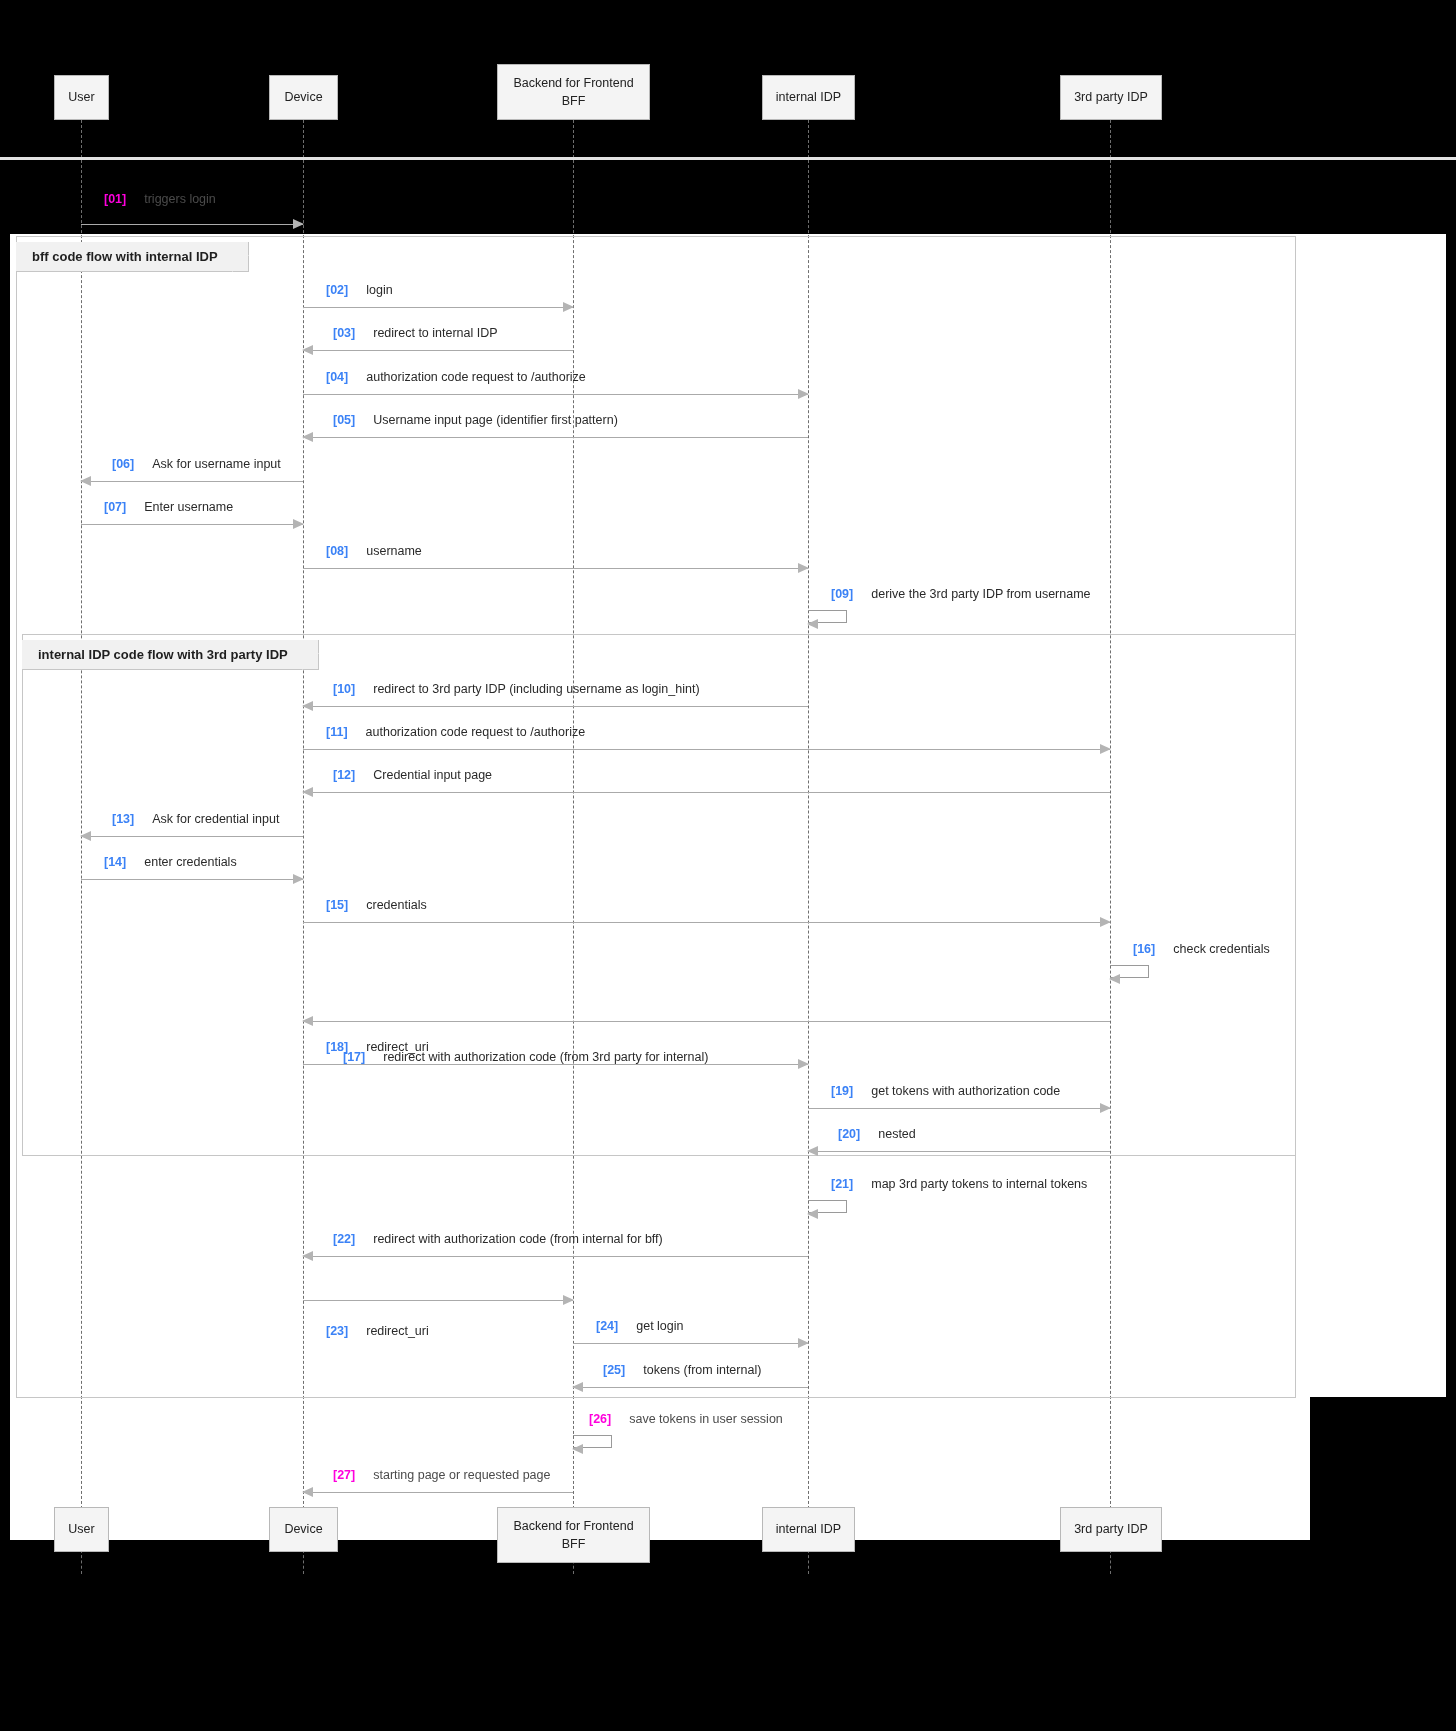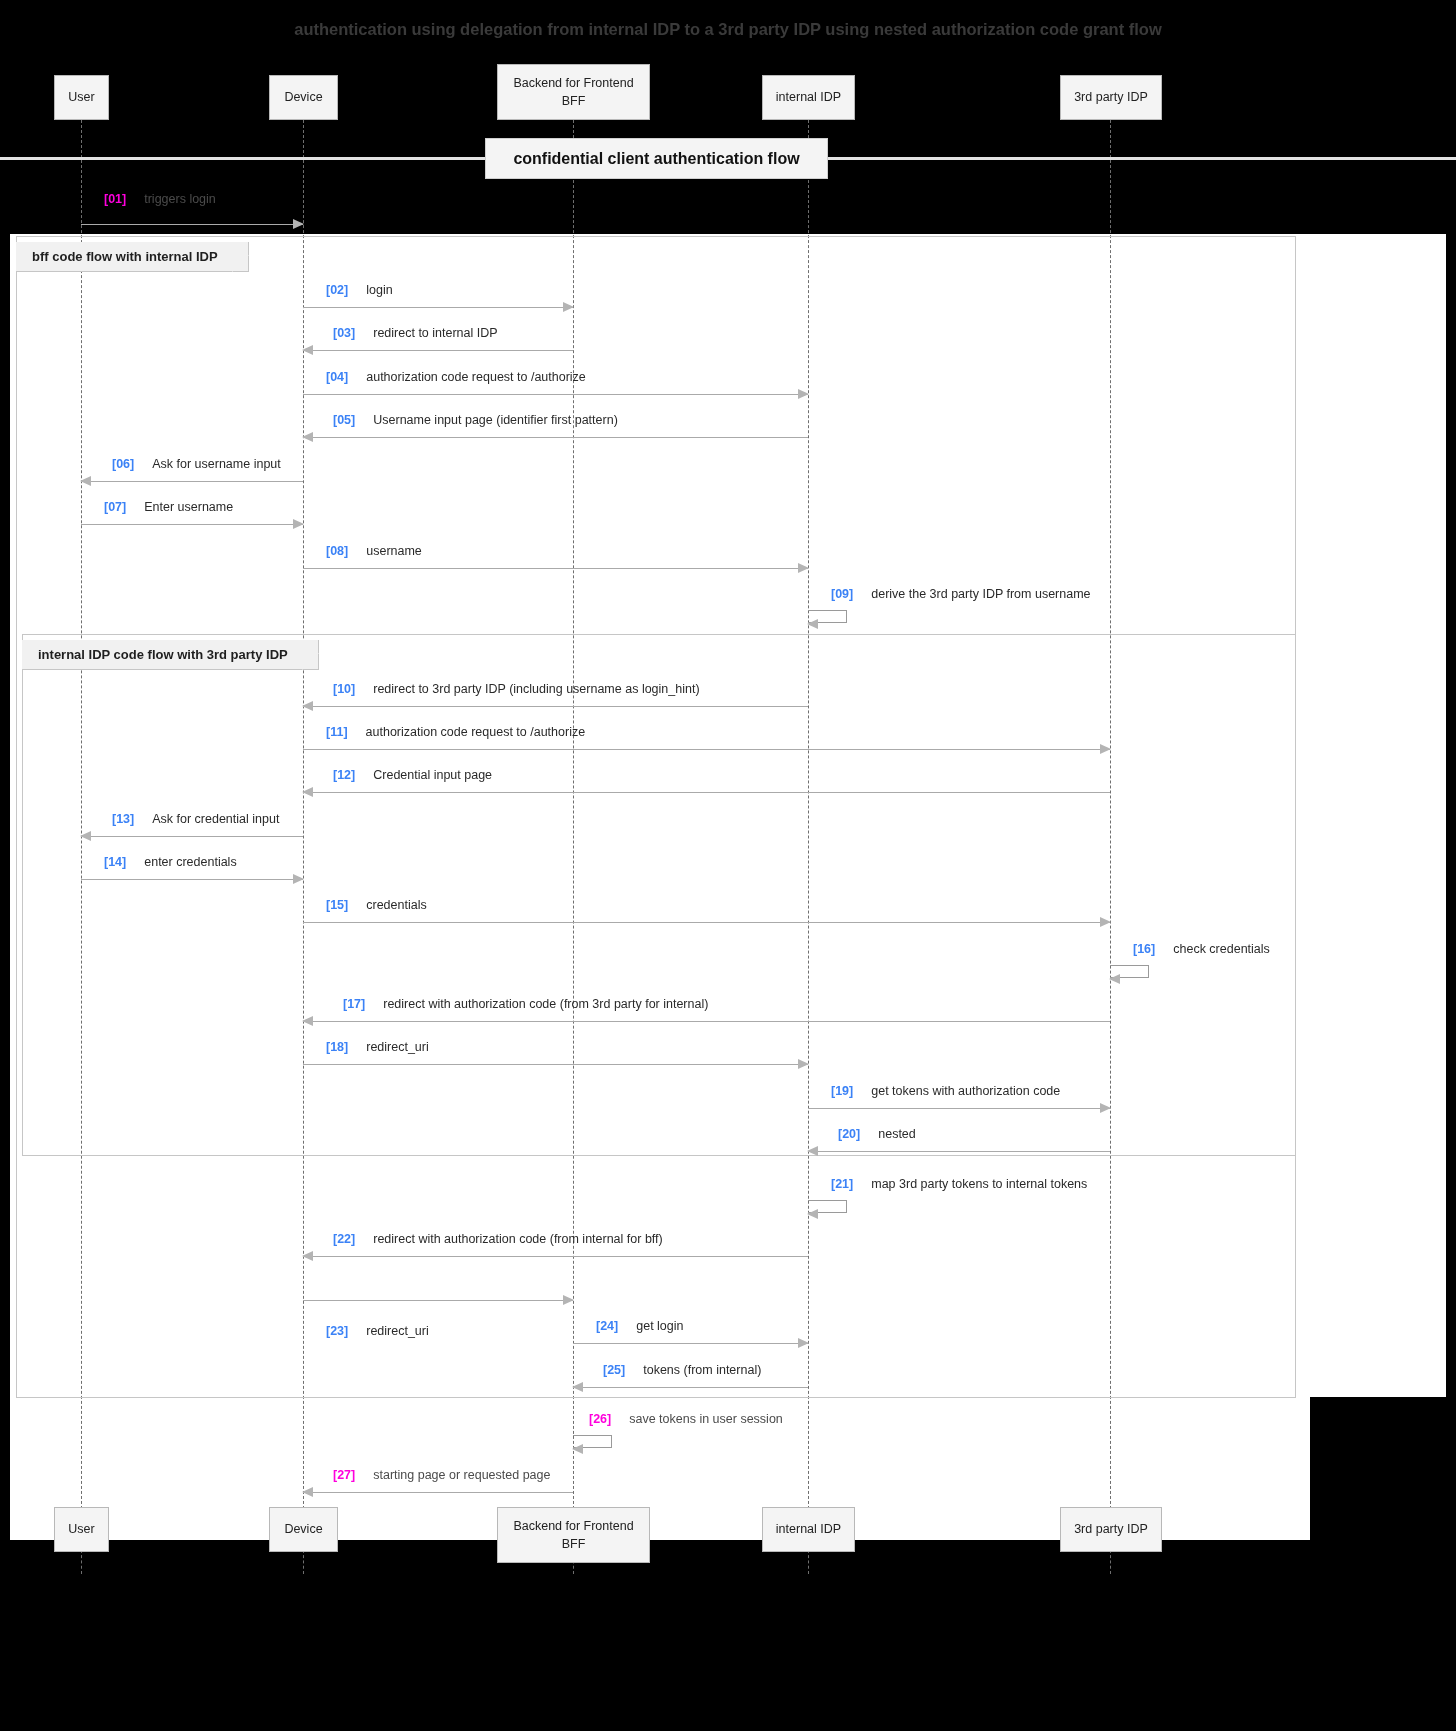--- a/index.html
+++ b/index.html
@@ -136,21 +136,20 @@
   }
 </style>
 </head>
 <body>
 
 <div id="canvas">
 
   <div class="white-region" style="left:10px;top:234px;width:1436px;height:1163px;"></div>
   <div class="white-region" style="left:10px;top:1397px;width:1300px;height:143px;"></div>
 
-  <div class="diag-title">authentication using delegation from internal IDP to a 3rd party IDP using nested authorization code grant flow</div>
 
   <div class="lifeline dark" style="left:81px;top:120px;height:1414px;"></div>
   <div class="lifeline dark" style="left:303px;top:120px;height:1414px;"></div>
   <div class="lifeline dark" style="left:573px;top:120px;height:1414px;"></div>
   <div class="lifeline dark" style="left:808px;top:120px;height:1414px;"></div>
   <div class="lifeline dark" style="left:1110px;top:120px;height:1414px;"></div>
 
   <div class="lifeline dark" style="left:81px;top:1534px;height:40px;"></div>
   <div class="lifeline dark" style="left:303px;top:1534px;height:40px;"></div>
   <div class="lifeline dark" style="left:573px;top:1534px;height:40px;"></div>
@@ -185,23 +184,20 @@
     <span>BFF</span>
   </div>
   <div class="participant" style="left:762px;top:1507px;width:93px;height:45px;">
     <span>internal IDP</span>
   </div>
   <div class="participant" style="left:1060px;top:1507px;width:102px;height:45px;">
     <span>3rd party IDP</span>
   </div>
 
   <div class="banner-rule" style="top:157px;"></div>
-  <div class="banner" style="left:485px;top:138px;width:343px;height:41px;">
-    <span>confidential client authentication flow</span>
-  </div>
 
   <div class="frag" style="left:16px;top:236px;width:1280px;height:1162px;"></div>
   <div class="frag-label" style="left:16px;top:242px;height:30px;">
     <span>bff code flow with internal IDP</span>
   </div>
 
   <div class="frag" style="left:22px;top:634px;width:1274px;height:522px;"></div>
   <div class="frag-label" style="left:22px;top:640px;height:30px;justify-content:flex-end;">
     <span>internal IDP code flow with 3rd party IDP</span>
   </div>
@@ -331,21 +327,21 @@
   <div class="msg-label" style="left:1133px;top:942px;">
     <span class="num">[16]</span><span>check credentials</span>
   </div>
   <div class="selfcall" style="left:1110px;top:965px;width:39px;height:13px;">
     <div class="top"></div>
       <div class="right"></div>
       <div class="bot"></div>
       <div class="head"></div>
   </div>
 
-  <div class="msg-label" style="left:333px;top:997px;padding-left:10px;">
+  <div class="msg-label" style="left:333px;top:1050px;padding-left:10px;">
     <span class="num">[17]</span><span>redirect with authorization code (from 3rd party for internal)</span>
   </div>
   <div class="msg" style="left:303px;top:1021px;width:807px;">
     <div class="line"></div>
       <div class="head left"></div>
   </div>
 
   <div class="msg-label" style="left:326px;top:1040px;">
     <span class="num">[18]</span><span>redirect_uri</span>
   </div>

